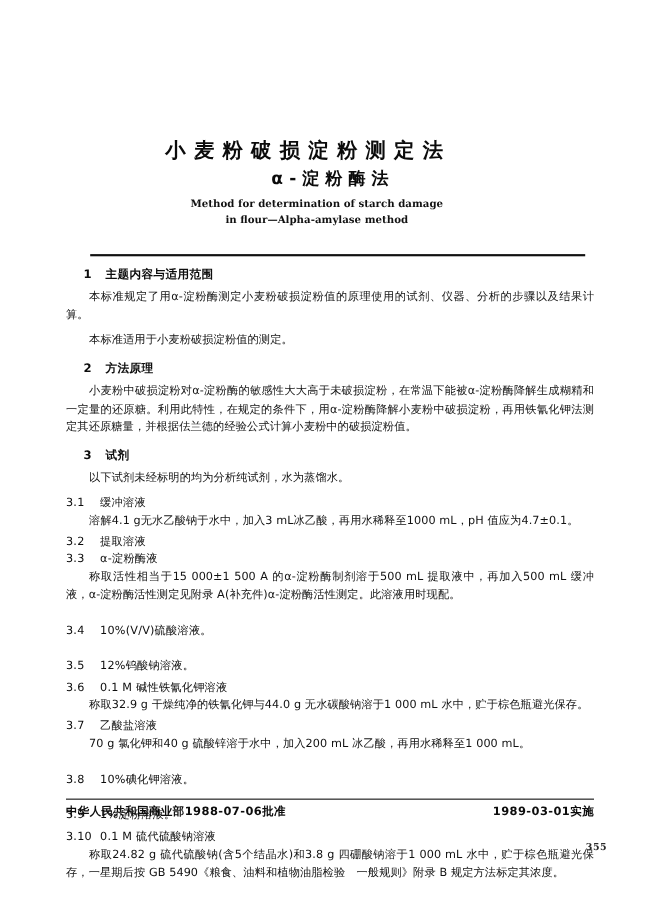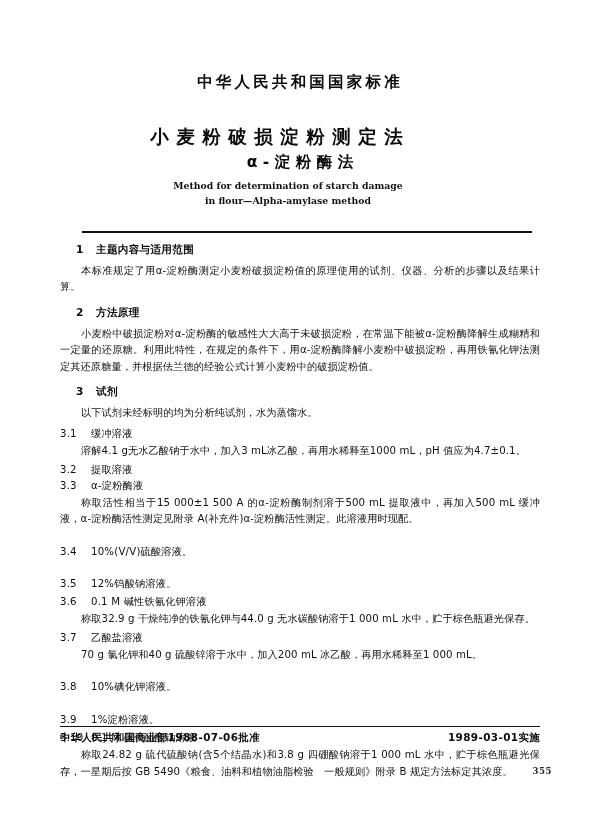--- a/index.html
+++ b/index.html
@@ -198,41 +198,39 @@
     color: #2a2a2a;
     letter-spacing: 0.5px;
     padding-left: 12px;
   }
 </style>
 </head>
 <body>
 
 <div class="page">
 
-  <div class="masthead">
-    <div class="nat-std">中华人民共和国国家标准</div>
-  </div>
 
   <div class="main-title">小麦粉破损淀粉测定法</div>
   <div class="sub-title">α-淀粉酶法</div>
 
 
   <div class="eng-title">
     <div>Method for determination of starch damage</div>
     <div>in flour—Alpha-amylase method</div>
   </div>
 
   <div class="rule-top"></div>
 
   <div class="content">
 
     <div class="sec-head">
       <span class="num">1</span><span>主题内容与适用范围</span>
     </div>
     <p class="para">本标准规定了用α-淀粉酶测定小麦粉破损淀粉值的原理使用的试剂、仪器、分析的步骤以及结果计算。</p>
+    <p class="para">本标准适用于小麦粉破损淀粉值的测定。</p>
 
     <div class="gap-sm"></div>
 
     <div class="sec-head">
       <span class="num">2</span><span>方法原理</span>
     </div>
     <p class="para">小麦粉中破损淀粉对α-淀粉酶的敏感性大大高于未破损淀粉，在常温下能被α-淀粉酶降解生成糊精和一定量的还原糖。利用此特性，在规定的条件下，用α-淀粉酶降解小麦粉中破损淀粉，再用铁氰化钾法测定其还原糖量，并根据佉兰德的经验公式计算小麦粉中的破损淀粉值。</p>
 
     <div class="gap-sm"></div>
 

